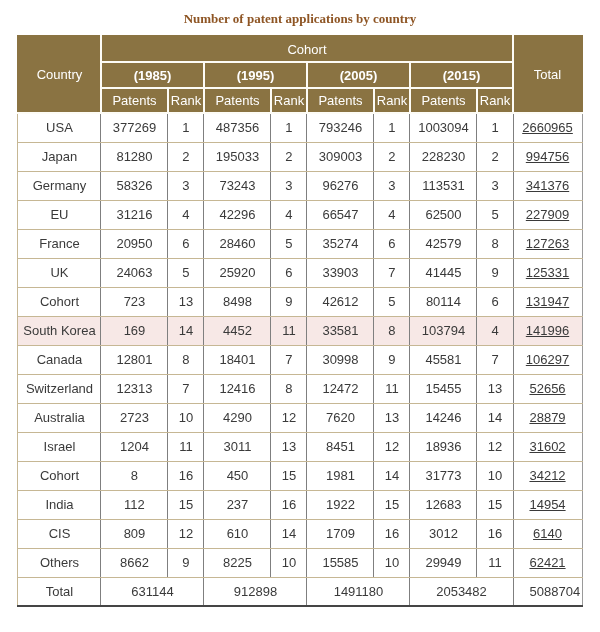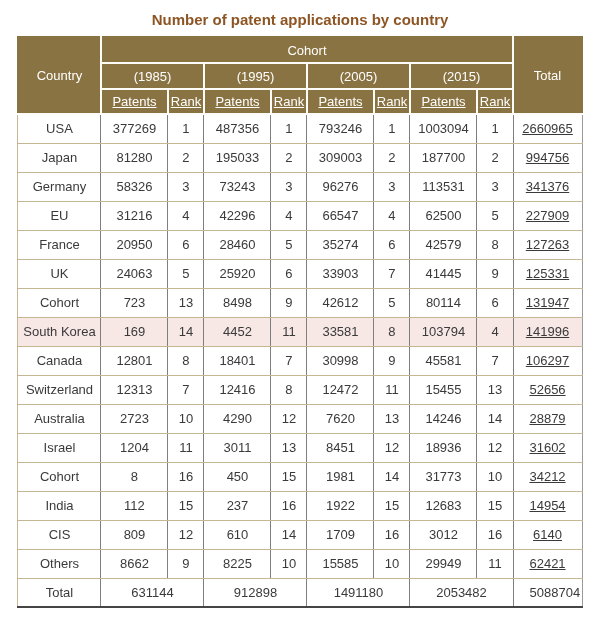--- a/index.html
+++ b/index.html
@@ -17,23 +17,24 @@
   html,body{margin:0;padding:0;}
   body{
     width:600px;height:632px;
     background:#ffffff;
     font-family:"Liberation Sans", sans-serif;
     overflow:hidden;
   }
   .title{
     margin:11px 0 8px 0;
     text-align:center;
-    font-size:15px;
+    font-size:13px;
     font-weight:bold;
     color:var(--title-color);
+    font-family:Liberation Serif, serif;
   }
   table.patents{
     border-collapse:collapse;
     table-layout:fixed;
     width:564px;
     margin:0 auto;
     font-size:13px;
     color:var(--body-text);
   }
   col.c-country{width:83px;}
@@ -42,22 +43,22 @@
   col.c-total{width:69px;}
   thead th{
     background:var(--header-bg);
     color:var(--header-text);
     font-weight:normal;
     border:2px solid var(--header-border);
     text-align:center;
     padding:0;
   }
   thead tr.h-group th{height:26px;}
-  thead tr.h-years th{height:26px;}
-  thead tr.h-sub th{height:25px;text-decoration:underline;}
+  thead tr.h-years th{height:26px;font-weight:bold;}
+  thead tr.h-sub th{height:25px;}
   thead th.outer-top{border-top-color:var(--header-bg);}
   thead th.outer-left{border-left-color:var(--header-bg);}
   thead th.outer-right{border-right-color:var(--header-bg);}
   tbody td{
     height:29px;
     text-align:center;
     padding:0 2px;
     border-top:1px solid var(--row-border);
     border-bottom:1px solid var(--row-border);
     border-left:1px solid var(--col-border);
@@ -139,21 +140,21 @@
           <td>2660965</td>
         </tr>
         <tr>
           <td>Japan</td>
           <td>81280</td>
           <td>2</td>
           <td>195033</td>
           <td>2</td>
           <td>309003</td>
           <td>2</td>
-          <td>187700</td>
+          <td>228230</td>
           <td>2</td>
           <td>994756</td>
         </tr>
         <tr>
           <td>Germany</td>
           <td>58326</td>
           <td>3</td>
           <td>73243</td>
           <td>3</td>
           <td>96276</td>

